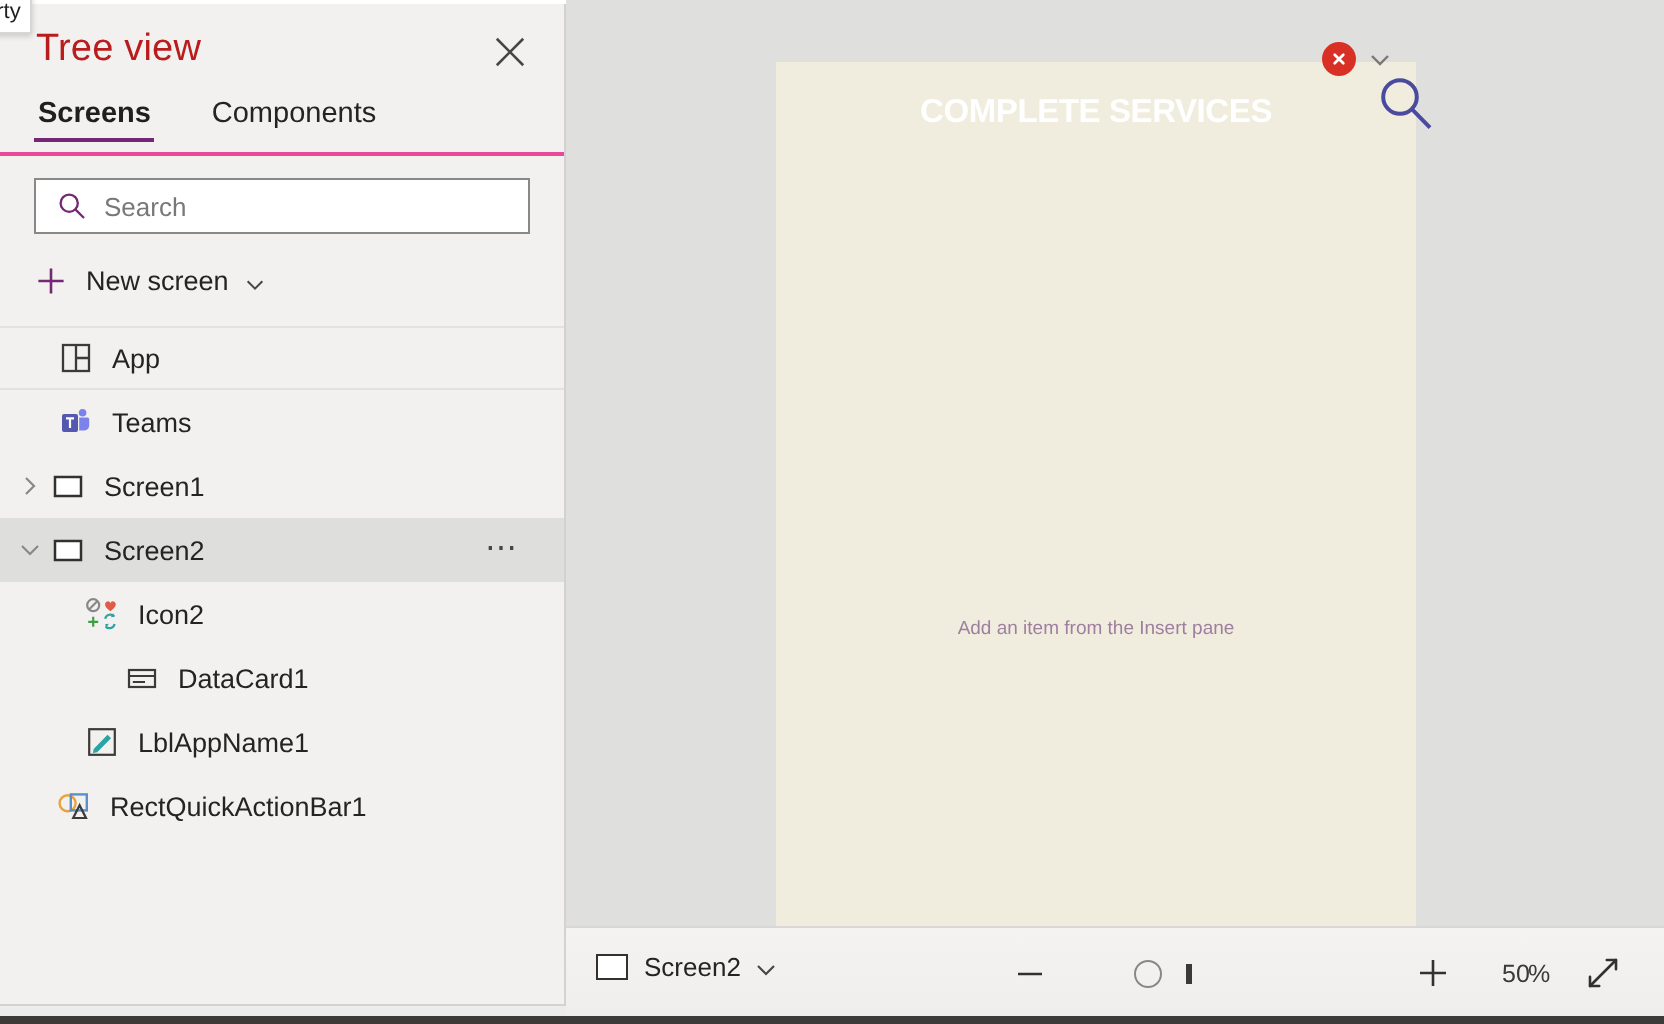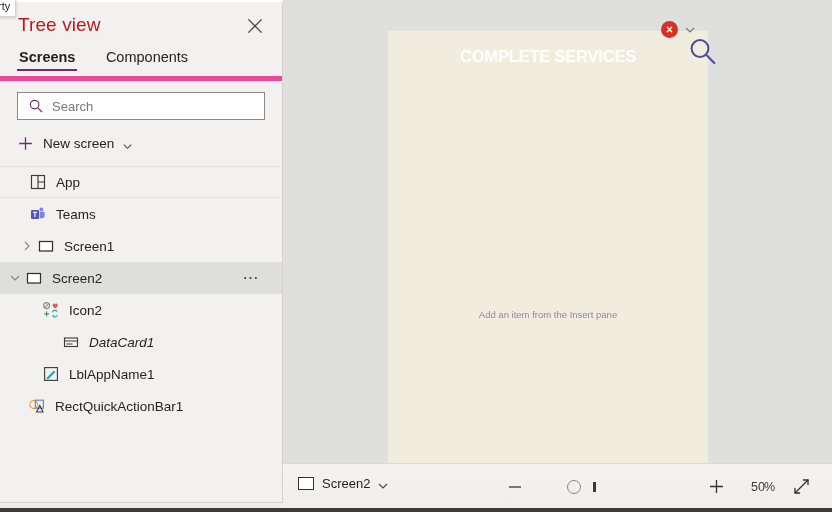--- a/index.html
+++ b/index.html
@@ -64,21 +64,21 @@
     height: 22px;
     cursor: pointer;
     color: #484644;
   }
   .tv-close svg { display:block; }
 
   .tv-tabs {
     position: relative;
     height: 28px;
     padding-left: 17px;
-    border-bottom: 5px solid #ec4899;
+    border-bottom: 2px solid #ec4899;
   }
   .tv-tab {
     display: inline-block;
     font-size: 14.5px;
     color: #252423;
     padding: 0 2px 6px 2px;
     margin-right: 22px;
     cursor: pointer;
     position: relative;
   }
@@ -435,21 +435,21 @@
         <svg viewBox="0 0 18 18">
           <rect x="2" y="5" width="8" height="9" rx="1" fill="#5558AF"></rect>
           <path d="M4 7.2 H8 M6 7.2 V12" stroke="#ffffff" stroke-width="1.1" fill="none"></path>
           <circle cx="12.3" cy="4.4" r="1.9" fill="#7B83EB"></circle>
           <path d="M10.6 6.7 h4.2 a0.8 0.8 0 0 1 0.8 0.8 v3.4 a2.3 2.3 0 0 1 -2.3 2.3 h-2.7 z" fill="#7B83EB"></path>
         </svg>
       </span>
       <span>Teams</span>
     </div>
 
-    <div class="tv-row" style="padding-left:20px;">
+    <div class="tv-row" style="padding-left:8px;">
       <span class="twisty">
         <svg viewBox="0 0 14 14" fill="none" stroke="currentColor" stroke-width="1.1">
           <path d="M5 3 L9 7 L5 11"></path>
         </svg>
       </span>
       <span class="ic">
         <svg viewBox="0 0 18 18">
           <rect x="2.5" y="4.5" width="13" height="9.5" fill="#ffffff" stroke="#323130" stroke-width="1.25"></rect>
         </svg>
       </span>
@@ -480,21 +480,21 @@
           <path d="M4.6 10.4 V15.4 M2.1 12.9 H7.1" stroke="#3f9e47"></path>
           <path d="M10.6 11.4 a2.6 2.6 0 0 1 4.5-1.2 M15.3 14 a2.6 2.6 0 0 1 -4.5 1.2" stroke="#2aa3a3"></path>
           <path d="M14.6 8.6 l0.7 1.8 -1.9 0.2z" fill="#2aa3a3" stroke="none"></path>
           <path d="M11.2 15.9 l-0.7 -1.8 1.9 -0.2z" fill="#2aa3a3" stroke="none"></path>
         </svg>
       </span>
       <span>Icon2</span>
     </div>
 
 
-    <div class="tv-row" style="padding-left:62px;font-style:italic;">
+    <div class="tv-row" style="padding-left:62px;">
       <span class="ic">
         <svg viewBox="0 0 18 18" fill="none" stroke="#3b3a39" stroke-width="1.1">
           <rect x="2.5" y="5" width="13" height="8.5"></rect>
           <path d="M2.5 8 H15.5 M4.4 11 H10.5"></path>
         </svg>
       </span>
       <span>DataCard1</span>
     </div>
 
     <div class="tv-row" style="padding-left:42px;">

